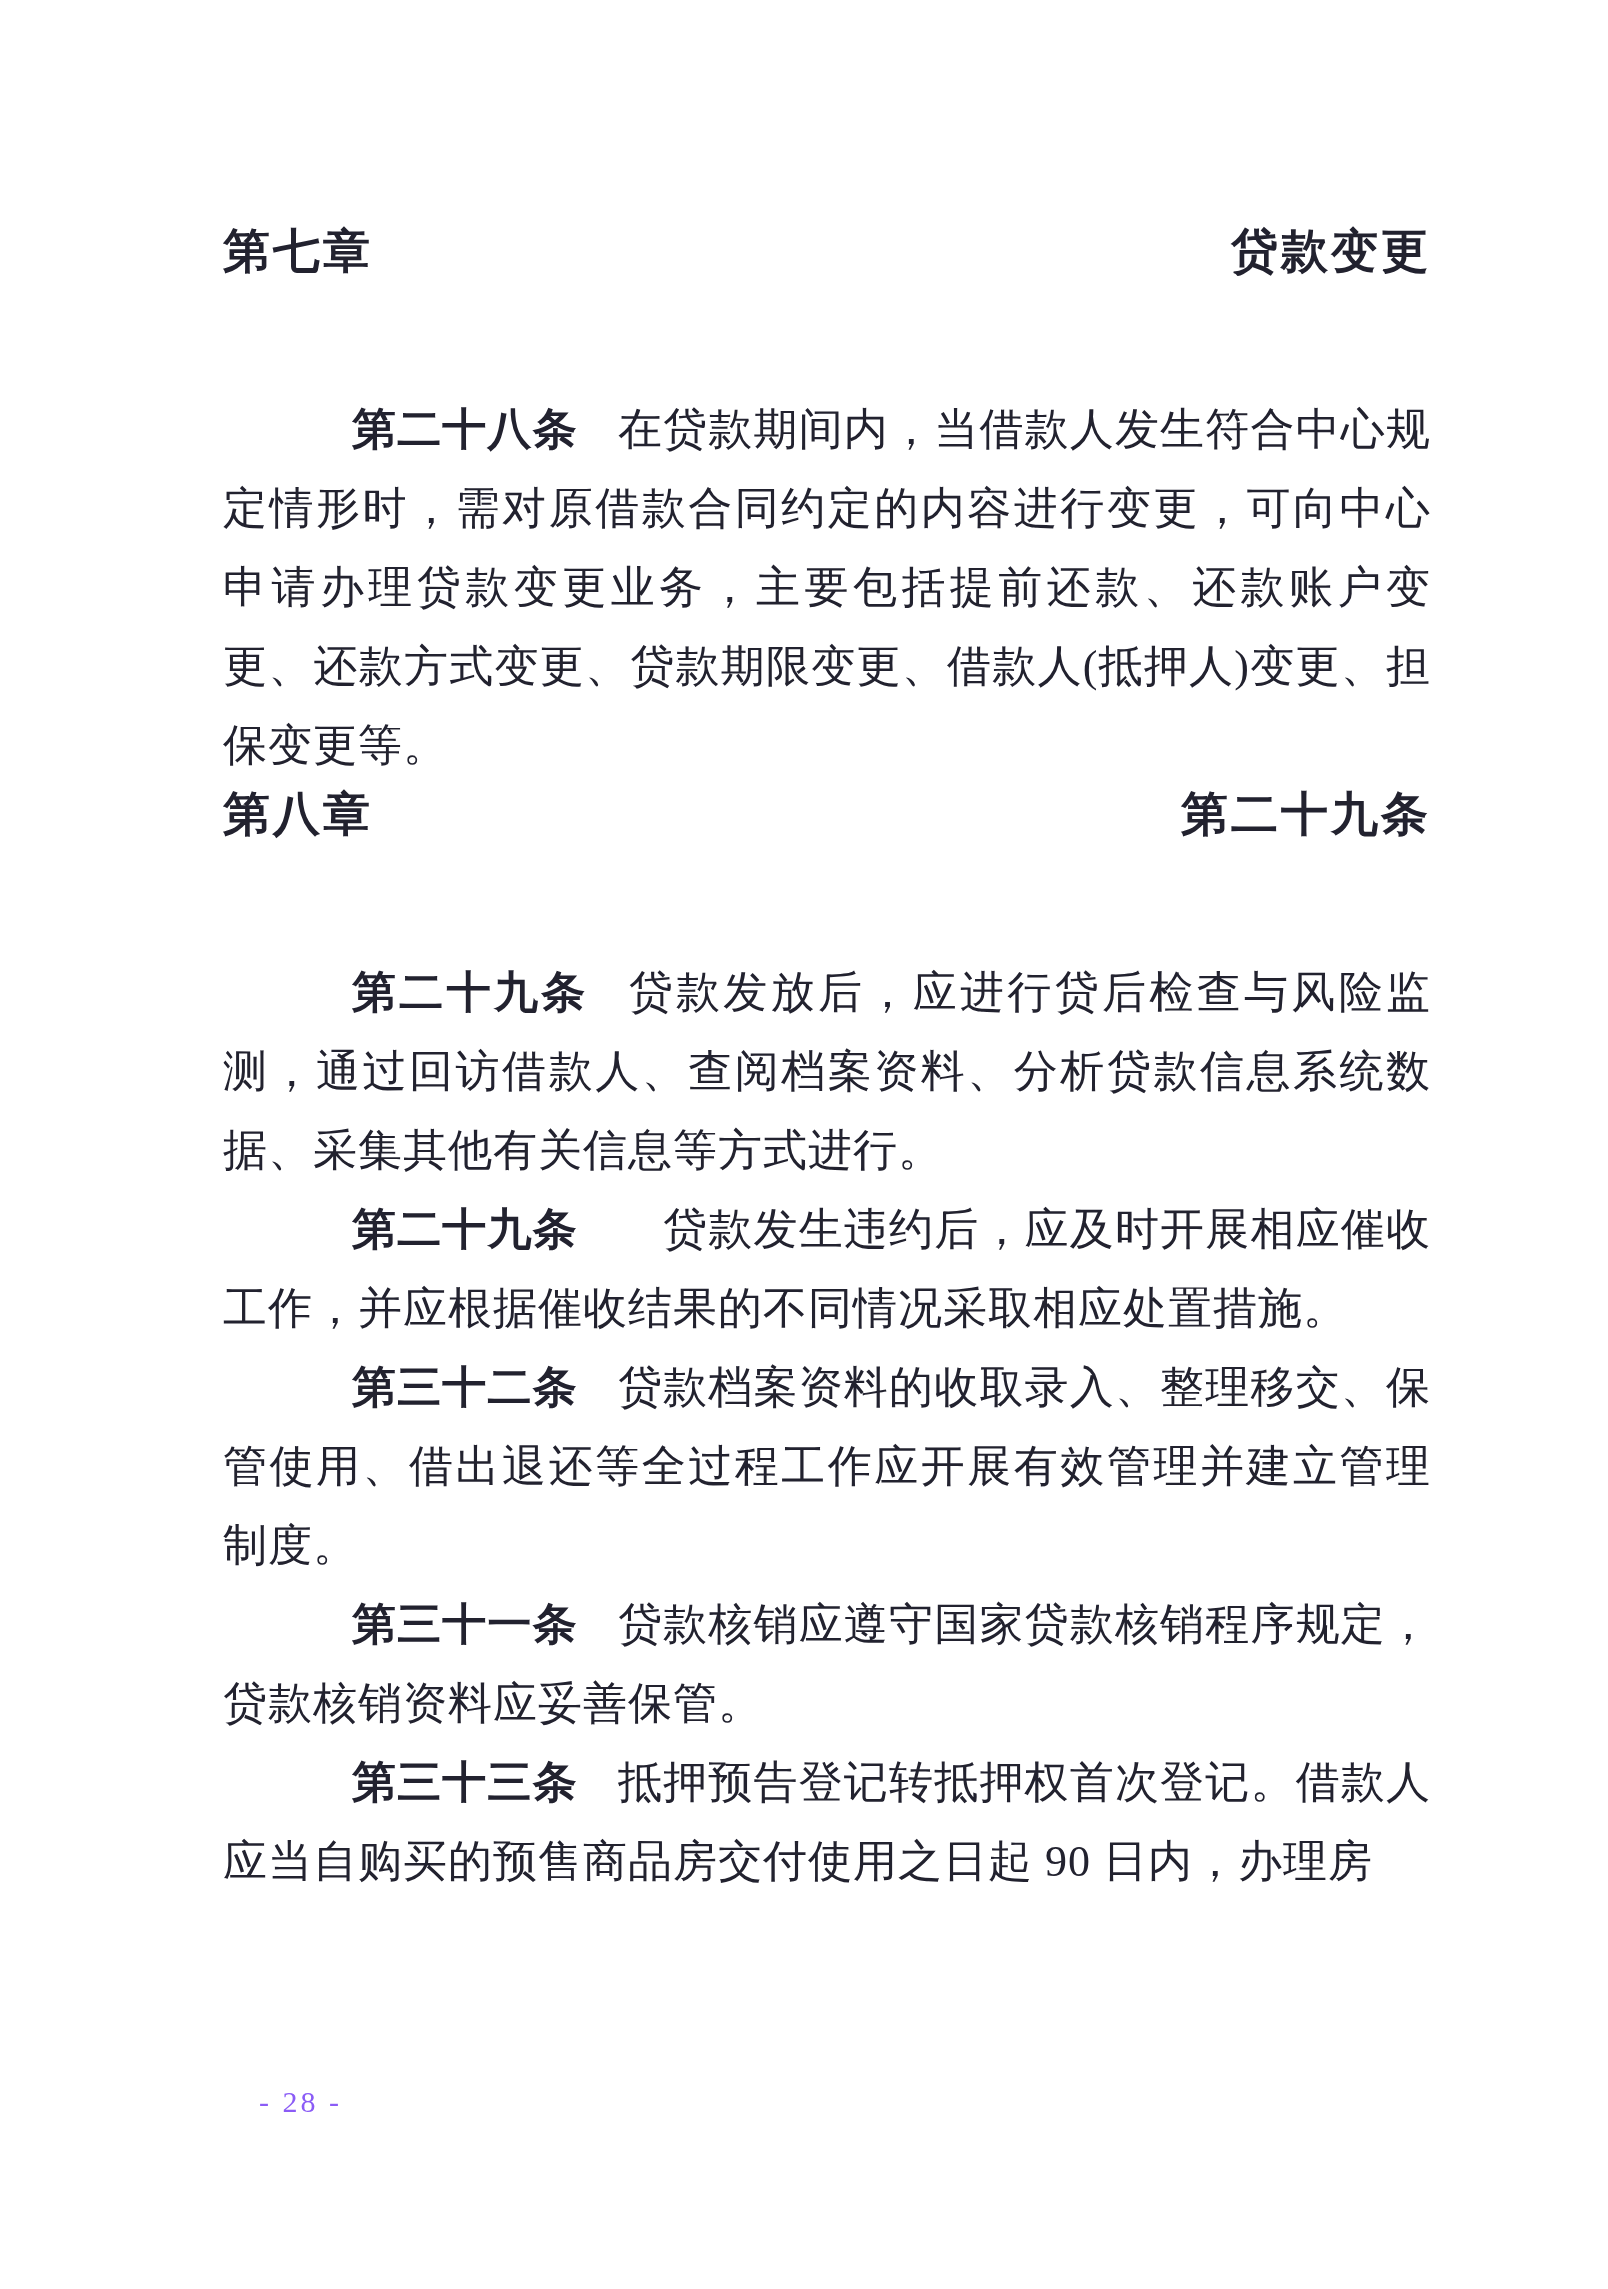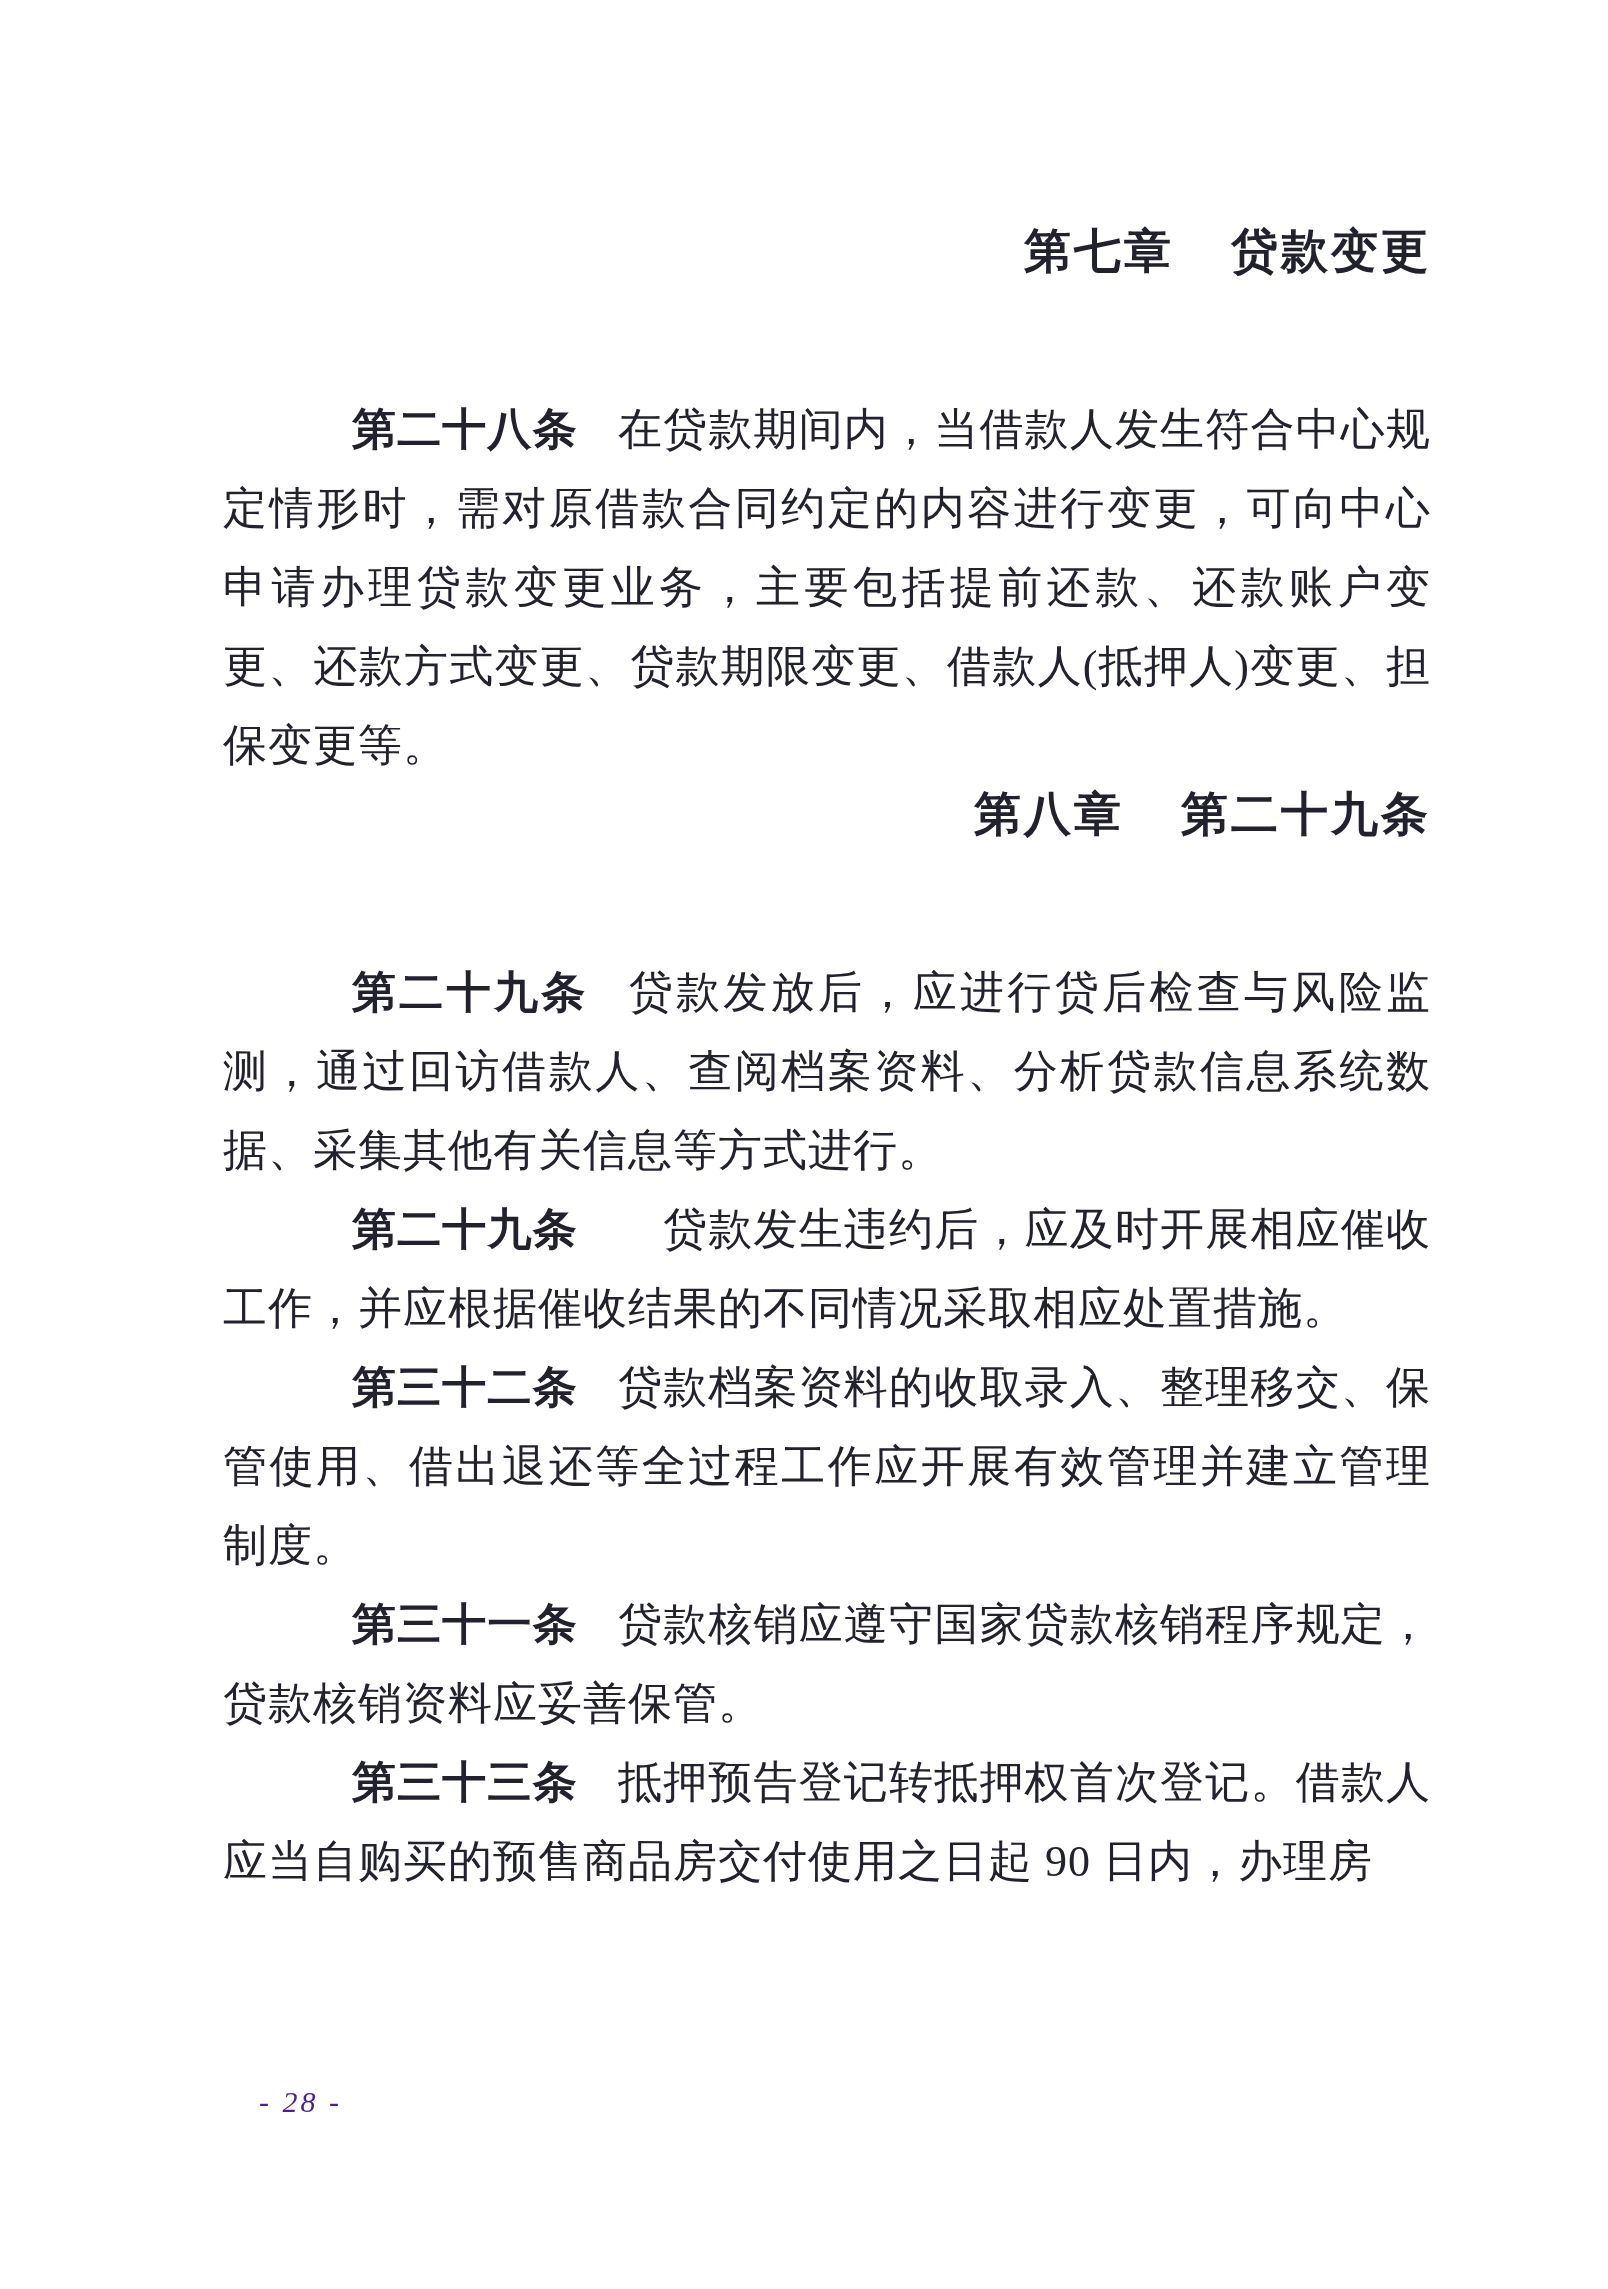--- a/index.html
+++ b/index.html
@@ -19,21 +19,21 @@
     height: 2290px;
     overflow: hidden;
     background: #ffffff;
   }
   .content {
     padding: 222px 178px 0 223px;
     width: 1208px;
   }
   .chapter-heading {
     display: flex;
-    justify-content: flex-end;
+    justify-content: space-between;
     column-gap: 57px;
     font-size: 47px;
     font-weight: bold;
     line-height: 59px;
     letter-spacing: 3px;
     margin: 0 0 109px 0;
   }
   .chapter-heading.second {
   }
   .para {
@@ -50,22 +50,21 @@
     font-weight: bold;
     margin-right: 40px;
     margin-left: 40px;
   }
   .page-number {
     position: absolute;
     left: 259px;
     top: 2085px;
     font-size: 30px;
     letter-spacing: 3px;
-    color: #4c1d95;
-    font-style: italic;
+    color: #8b5cf6;
   }
 </style>
 </head>
 <body>
 
 <div class="page">
   <div class="content">
 
     <h2 class="chapter-heading">
       <span>第七章</span>

